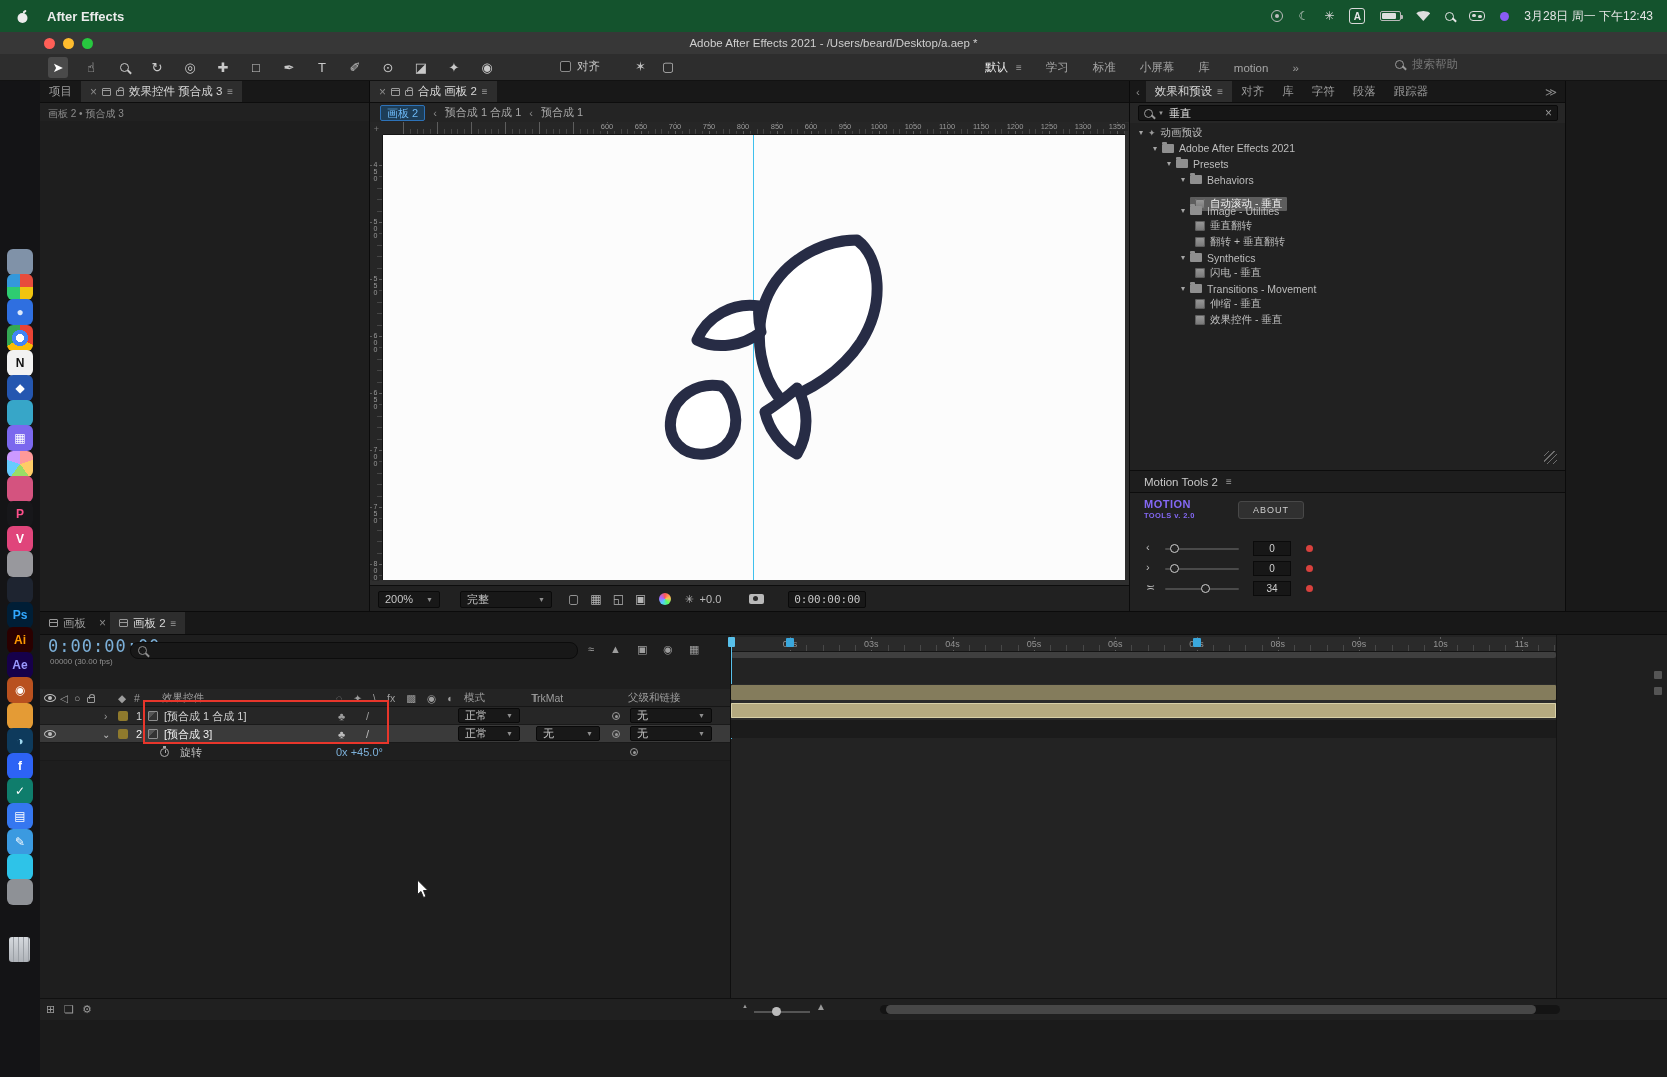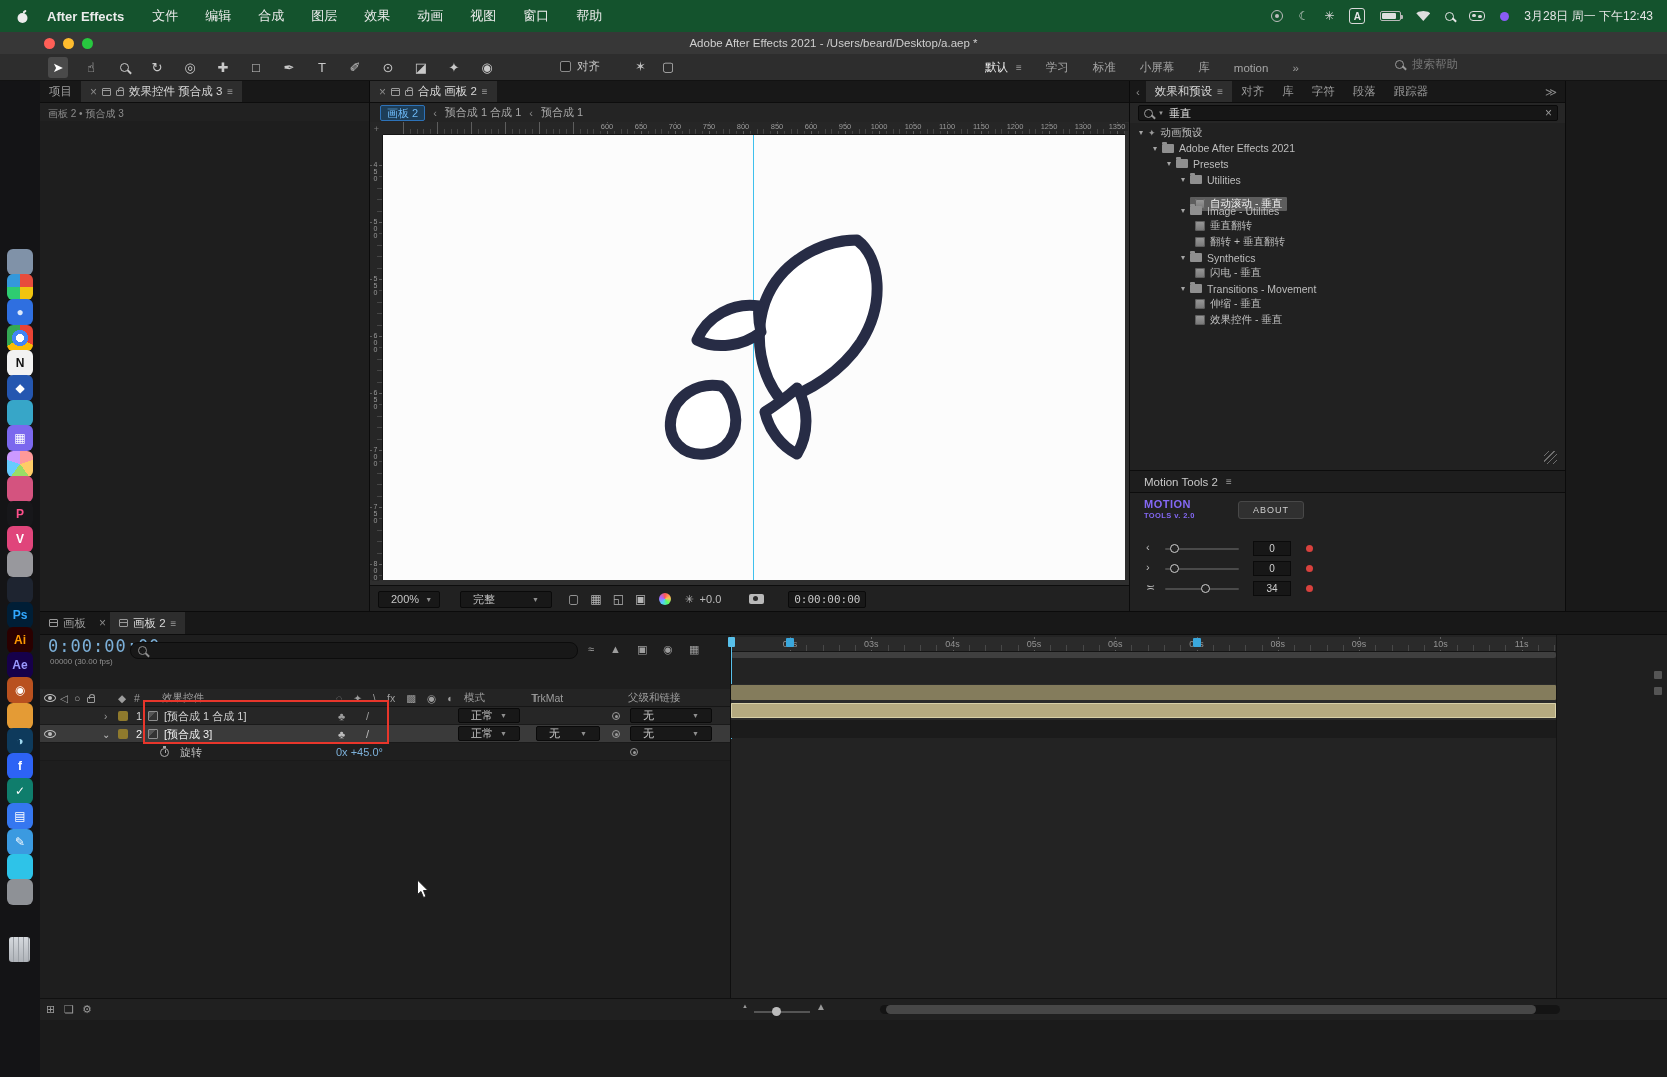--- a/index.html
+++ b/index.html
@@ -55,21 +55,21 @@
 .panel{position:absolute;background:#212121;box-shadow:0 0 0 1px #0b0b0b}
 .ptabs{position:absolute;left:0;top:0;right:0;height:22px;background:#181818;display:flex;align-items:center;font-size:11.5px;color:#9a9a9a;border-bottom:1px solid #0d0d0d}
 .ptab{display:flex;align-items:center;gap:5px;padding:0 9px;height:100%}
 .ptab.on{background:#2d2d2d;color:#d8d8d8}
 .xg{color:#8b8b8b;font-size:12px}
 .menu-g{color:#9a9a9a;font-size:10px}
 .i-panel{width:9px;height:8px;border:1px solid #9a9a9a;border-radius:1px;position:relative;flex:none}
 .i-panel::before{content:"";position:absolute;left:0;top:1.5px;width:100%;height:1px;background:#9a9a9a}
 .i-lock{width:8px;height:6px;border:1px solid #9a9a9a;border-radius:1px;position:relative;margin-top:3px;flex:none}
 .i-lock::before{content:"";position:absolute;width:4px;height:4px;border:1px solid #9a9a9a;border-bottom:none;border-radius:3px 3px 0 0;top:-4px;left:1px}
-.dd{background:#181818;border:1px solid #0a0a0a;border-radius:2px;height:17px;display:flex;align-items:center;justify-content:space-between;padding:0 12px;color:#c6c6c6;font-size:11px}
+.dd{background:#181818;border:1px solid #0a0a0a;border-radius:2px;height:17px;display:flex;align-items:center;justify-content:space-between;padding:0 6px;color:#c6c6c6;font-size:11px}
 .car{font-size:7px;color:#8f8f8f;margin-left:6px}
 
 #view{position:absolute;left:0;top:41px;width:760px;height:463px;background:#2e2e2e}
 #corner{position:absolute;left:0;top:0;width:13px;height:13px;background:#262626;color:#777;font-size:9px;display:flex;align-items:center;justify-content:center}
 #hruler{position:absolute;left:13px;top:0;width:742px;height:13px;background:#262626;border-bottom:1px solid #151515;
  background-image:repeating-linear-gradient(90deg,#5d5d5d 0 1px,rgba(0,0,0,0) 1px 34px),repeating-linear-gradient(90deg,#454545 0 1px,rgba(0,0,0,0) 1px 6.8px);
  background-size:100% 100%,100% 40%;background-position:20px 0,20px 100%;background-repeat:no-repeat}
 .hrl{position:absolute;top:1px;width:22px;text-align:center;font-size:7.5px;color:#9a9a9a;background:#262626;line-height:8px}
 #vruler{position:absolute;left:0;top:13px;width:13px;height:445px;background:#262626;border-right:1px solid #151515;
  background-image:repeating-linear-gradient(180deg,#5d5d5d 0 1px,rgba(0,0,0,0) 1px 57px),repeating-linear-gradient(180deg,#454545 0 1px,rgba(0,0,0,0) 1px 11.4px);
@@ -153,31 +153,20 @@
 <div id="root">
 
   <div id="menubar">
     <span id="apple">
       <svg width="13" height="15" viewBox="0 0 13 15">
           <circle cx="6.5" cy="9" r="5" fill="#ececec"></circle>
           <ellipse cx="8.6" cy="2.6" rx="2" ry="1.1" fill="#ececec" transform="rotate(-35 8.6 2.6)"></ellipse>
         </svg>
     </span>
     <span id="app-name">After Effects</span>
-    <span id="menu-items">
-        <span class="mb-item">文件</span>
-        <span class="mb-item">编辑</span>
-        <span class="mb-item">合成</span>
-        <span class="mb-item">图层</span>
-        <span class="mb-item">效果</span>
-        <span class="mb-item">动画</span>
-        <span class="mb-item">视图</span>
-        <span class="mb-item">窗口</span>
-        <span class="mb-item">帮助</span>
-      </span>
     <span id="mb-right">
       <span class="i-rec"></span>
       <span class="mbic">☾</span>
       <span class="mbic">✳</span>
       <span class="a-badge">A</span>
       <span class="i-batt">
           <i></i>
         </span>
       <span class="i-wifi"></span>
       <span class="i-mag"></span>
@@ -481,21 +470,21 @@
           <div class="trow-in" style="margin-left:32px">
             <span class="twirl">▾</span>
             <span class="i-folder"></span>
             <span>Presets</span>
           </div>
         </div>
         <div class="trow" style="top:48.8px">
           <div class="trow-in" style="margin-left:46px">
             <span class="twirl">▾</span>
             <span class="i-folder"></span>
-            <span>Utilities</span>
+            <span>Behaviors</span>
           </div>
         </div>
         <div class="trow" style="top:73px">
           <div class="trow-in sel" style="margin-left:60px">
             <span class="i-preset"></span>
             <span>自动滚动 - 垂直</span>
           </div>
         </div>
         <div class="trow" style="top:80px">
           <div class="trow-in" style="margin-left:46px">

